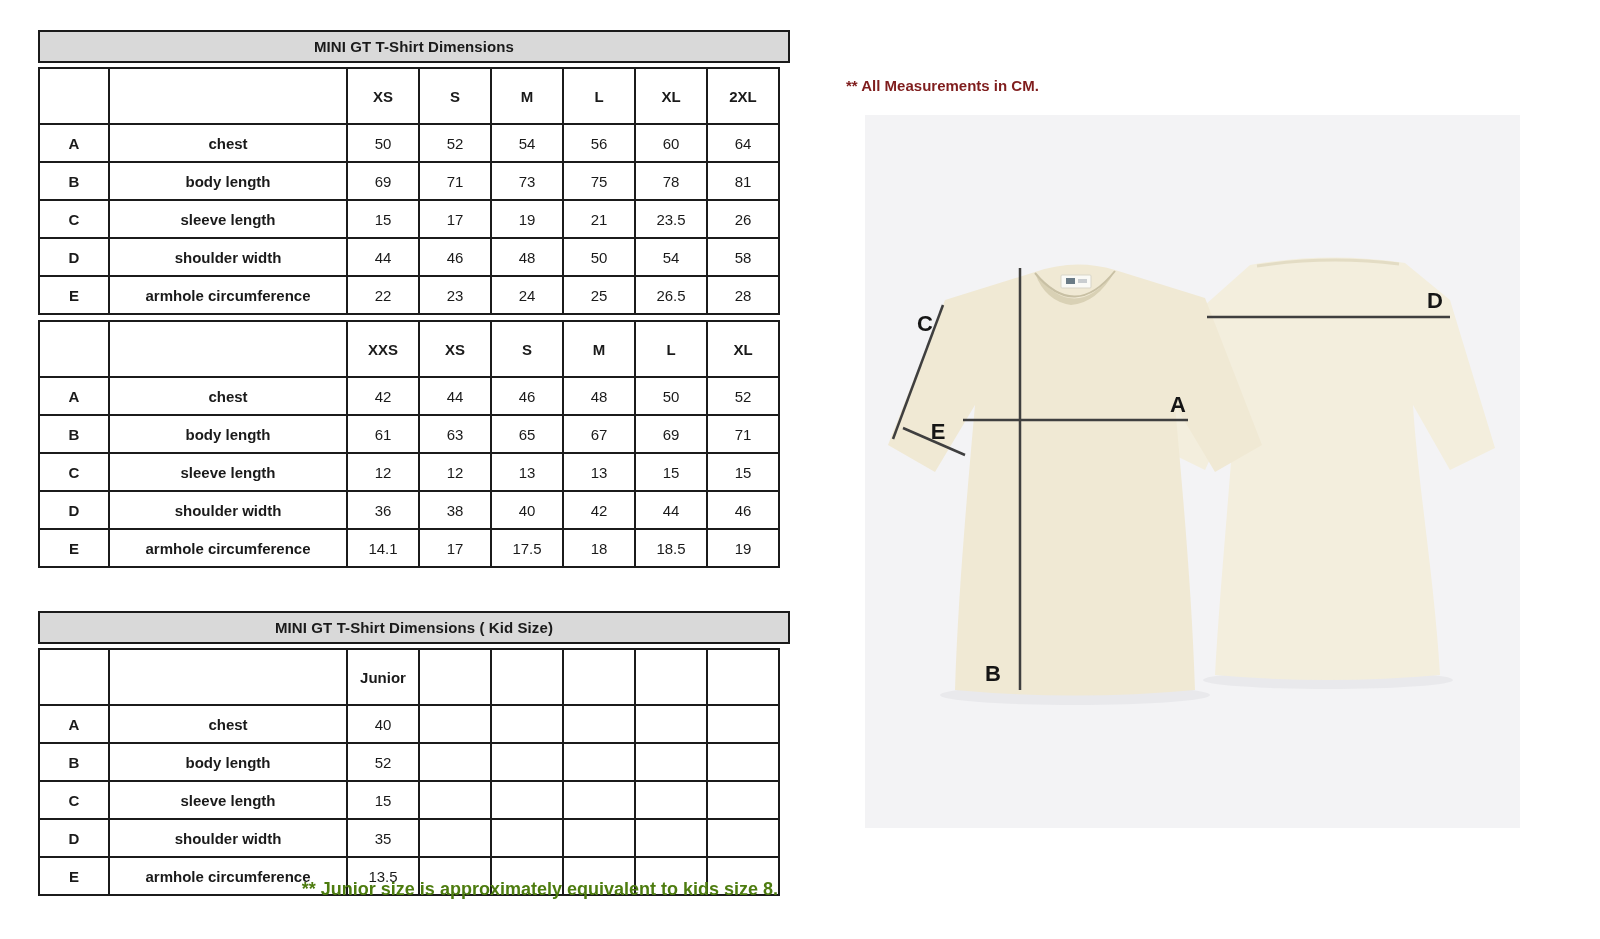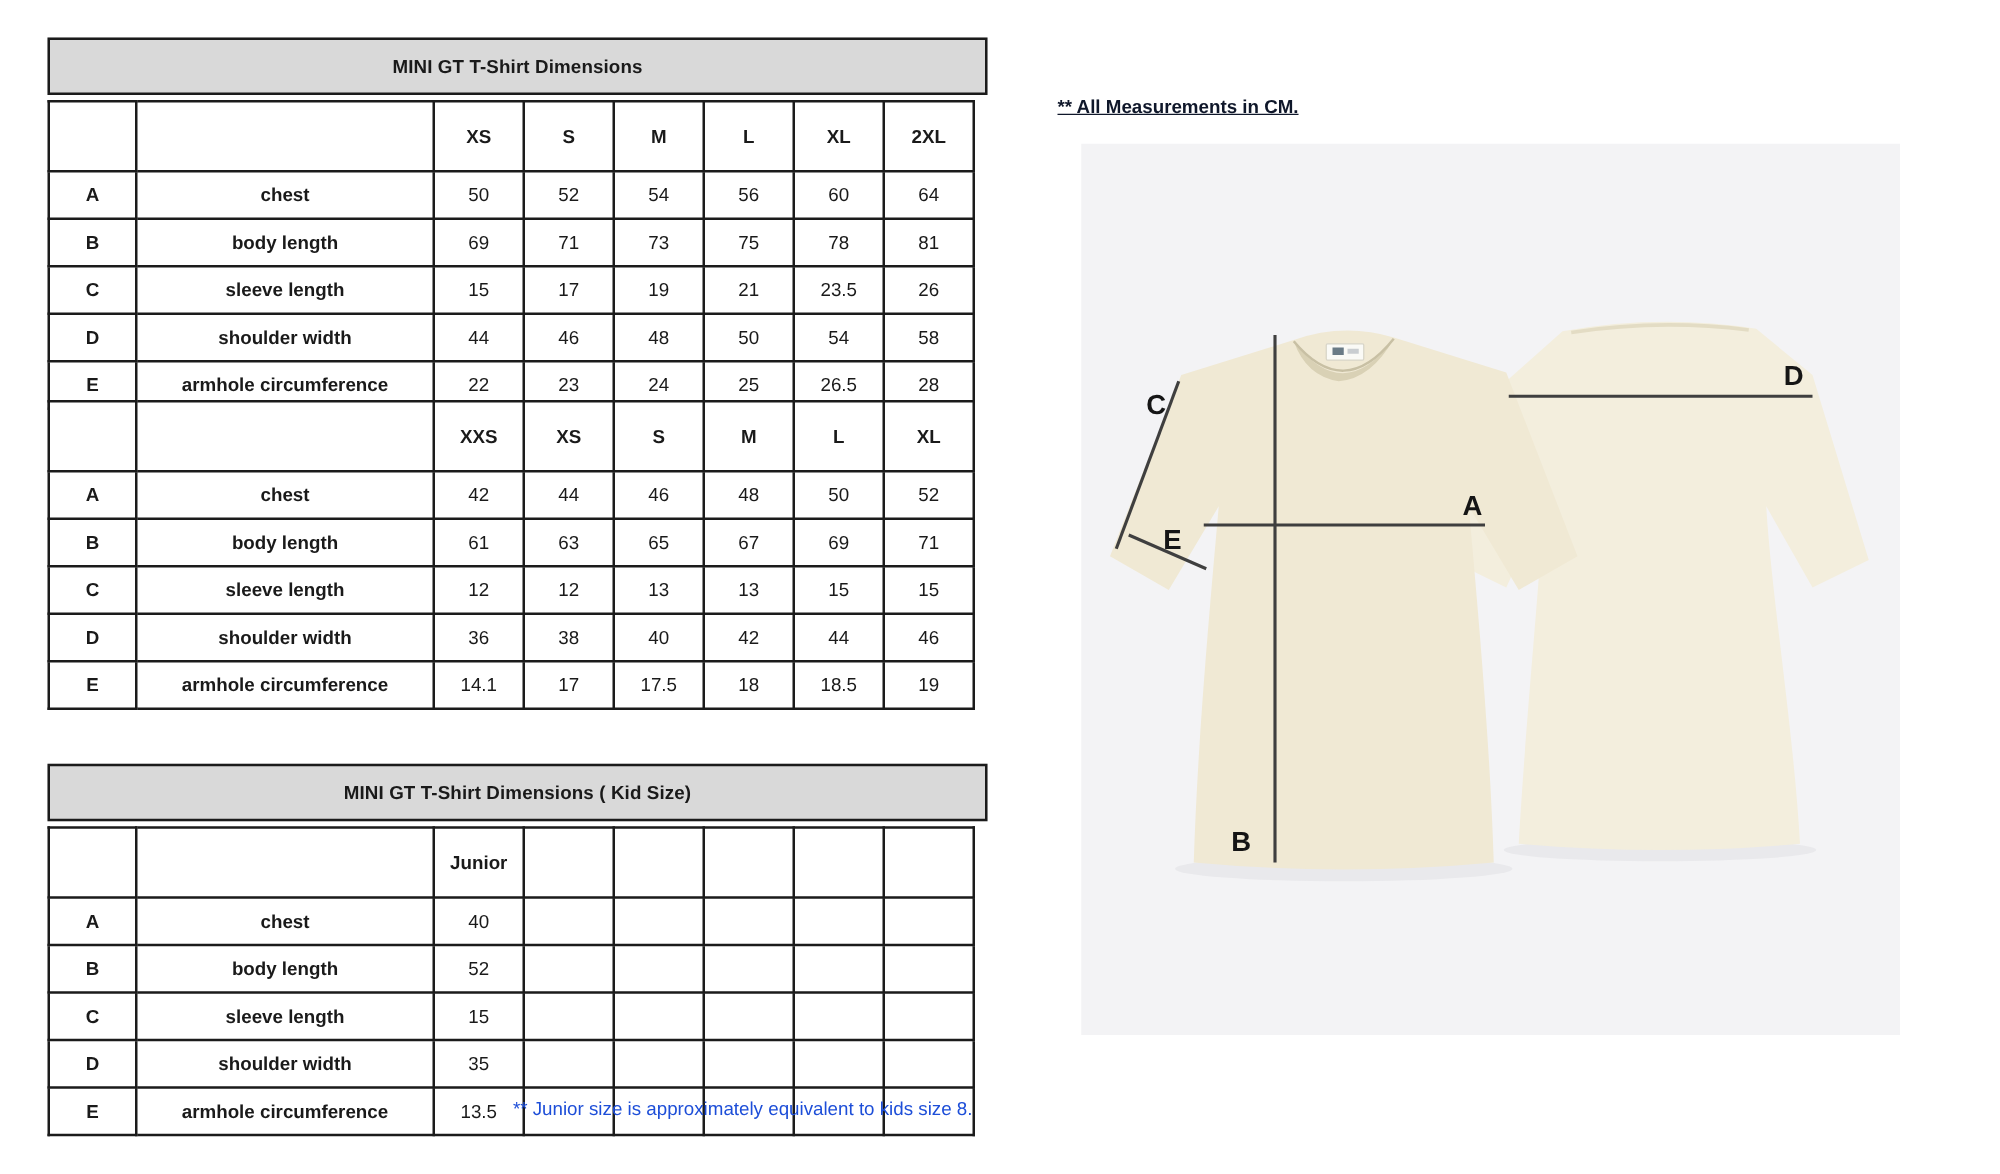--- a/index.html
+++ b/index.html
@@ -5,41 +5,41 @@
   html,body{margin:0;padding:0;}
   body{
     width:1600px;height:939px;position:relative;background:#ffffff;
     font-family:"Liberation Sans", sans-serif;color:#1a1a1a;overflow:hidden;
   }
   .size-section{position:absolute;left:38px;}
   #sec0{top:30px}
   #sec1{top:320px}
   #sec2{top:611px}
   .title-bar{
-    width:752px;height:46px;background:#d9d9d9;border:2px solid #1b1b1b;
+    width:752px;height:33px;background:#d9d9d9;border:2px solid #1b1b1b;
     box-sizing:border-box;display:flex;align-items:center;justify-content:center;
     font-weight:700;font-size:15px;letter-spacing:.1px;margin-bottom:4px;
   }
   table.dim{
     border-collapse:collapse;table-layout:fixed;width:740px;background:#fff;
   }
   table.dim col.c-code{width:70px}
   table.dim col.c-name{width:238px}
   table.dim col.c-val{width:72px}
   table.dim th, table.dim td{
     border:2px solid #1b1b1b;height:38px;padding:0;font-size:15px;
     text-align:center;vertical-align:middle;box-sizing:border-box;
   }
   table.dim thead th{height:56px;font-weight:700;}
   td.row-label{text-align:left;padding-left:9px;font-weight:700;border-radius:12px;}
   th.row-code{font-weight:700;}
   td.val{font-weight:400;}
   .footnote{
     position:absolute;left:38px;top:879px;width:740px;text-align:right;
-    font-size:15px;font-weight:400;color:#1d4ed8;
+    font-size:18px;font-weight:700;color:#4d7c0f;
   }
   .cm-note{
     position:absolute;left:846px;top:77px;font-size:15px;font-weight:700;
   }
   .image-panel{
     position:absolute;left:865px;top:115px;width:655px;height:713px;
     background:#f3f3f5;
   }
   .image-panel svg{display:block}
 </style>
@@ -280,21 +280,21 @@
           <td class="val"></td>
           <td class="val"></td>
           <td class="val"></td>
         </tr>
       </tbody>
   </table>
 </section>
 
 <div class="footnote">** Junior size is approximately equivalent to kids size 8.</div>
 
-<div class="cm-note" id="cm-note" style="color: #0f172a; text-decoration: underline;">** All Measurements in CM.</div>
+<div class="cm-note" id="cm-note" style="color: #7f1d1d;">** All Measurements in CM.</div>
 
 <div class="image-panel" style="background: rgb(243, 243, 245);">
   <svg width="655" height="713" viewBox="0 0 655 713" xmlns="http://www.w3.org/2000/svg">
 
     <ellipse cx="210" cy="580" rx="135" ry="10" fill="#e9e9ec"></ellipse>
     <ellipse cx="463" cy="565" rx="125" ry="9" fill="#e9e9ec"></ellipse>
 
     <path d="M340,190 L385,150 Q463,136 540,148 L585,185
          L630,333 L585,355 L548,290
          C552,360 570,470 575,560

